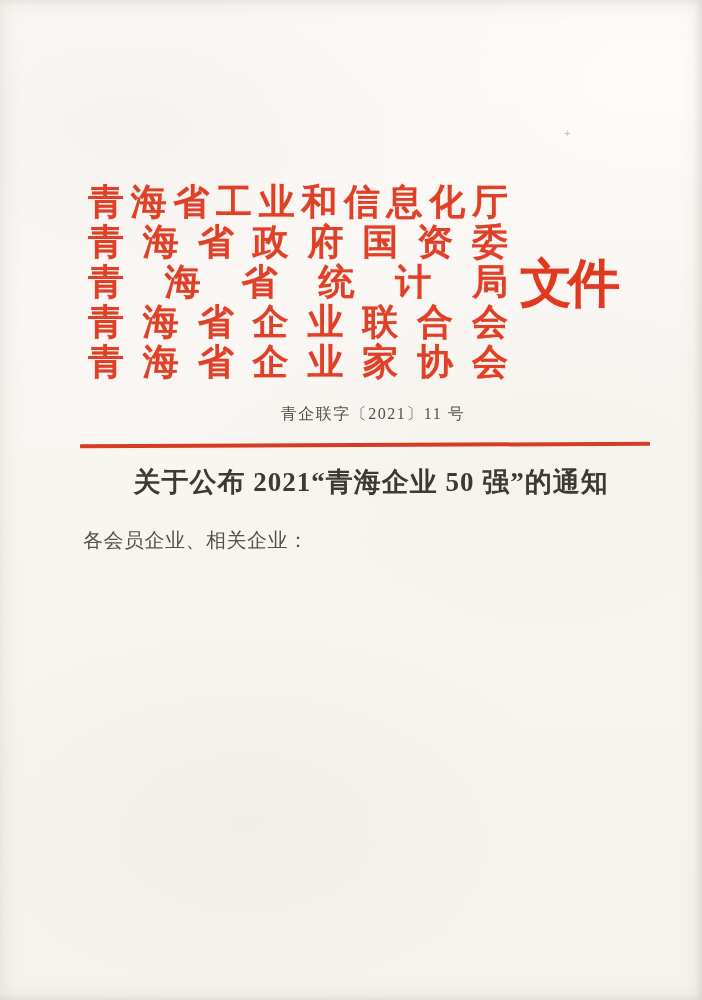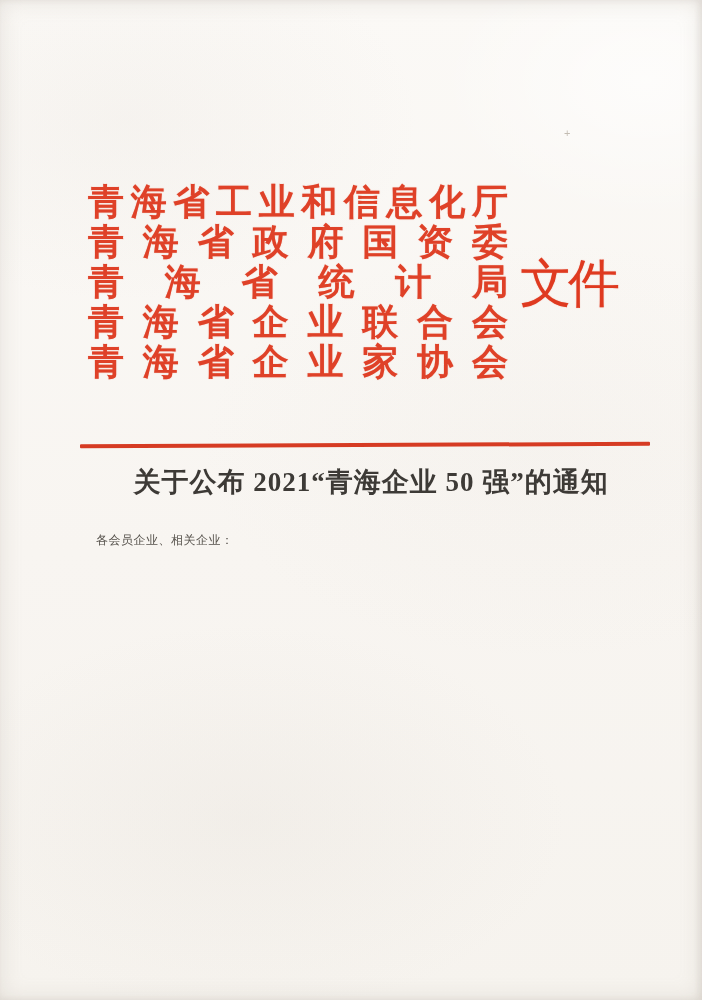--- a/index.html
+++ b/index.html
@@ -49,21 +49,21 @@
     color: #df4128;
     text-shadow: 0 0 1px rgba(223,65,40,0.45);
     white-space: nowrap;
   }
   .doc-type-label {
     position: absolute;
     left: 520px;
     top: 256px;
     font-size: 52px;
     line-height: 56px;
-    font-weight: normal;
+    font-weight: bold;
     letter-spacing: -4px;
     color: #df3a20;
     text-shadow: 0 0 1px rgba(223,58,32,0.5);
     white-space: nowrap;
   }
 
   .doc-number {
     position: absolute;
     left: 0;
     top: 404px;
@@ -97,24 +97,24 @@
     font-size: 27px;
     font-weight: bold;
     letter-spacing: 1px;
     color: #3d3a36;
     margin-left: 20px;
   }
 
   
   .doc-body {
     position: absolute;
-    left: 96px;
+    left: 83px;
     top: 523px;
     width: 558px;
-    font-size: 12px;
+    font-size: 20px;
     line-height: 34.5px;
     letter-spacing: 0.5px;
     color: #55514b;
     text-align: justify;
   }
   .doc-body p {
     margin: 0;
   }
   .doc-body p.indent {
     text-indent: 2em;
@@ -175,20 +175,21 @@
         <span>企</span>
         <span>业</span>
         <span>家</span>
         <span>协</span>
         <span>会</span>
       </div>
   </div>
 
   <div class="doc-type-label">文件</div>
 
+  <div class="doc-number">青企联字〔2021〕11 号</div>
 
   <div class="red-divider"></div>
 
   <div class="doc-title">关于公布 2021“青海企业 50 强”的通知</div>
 
   <div class="doc-body">
     <p>各会员企业、相关企业：</p>
   </div>
 
 </div>

